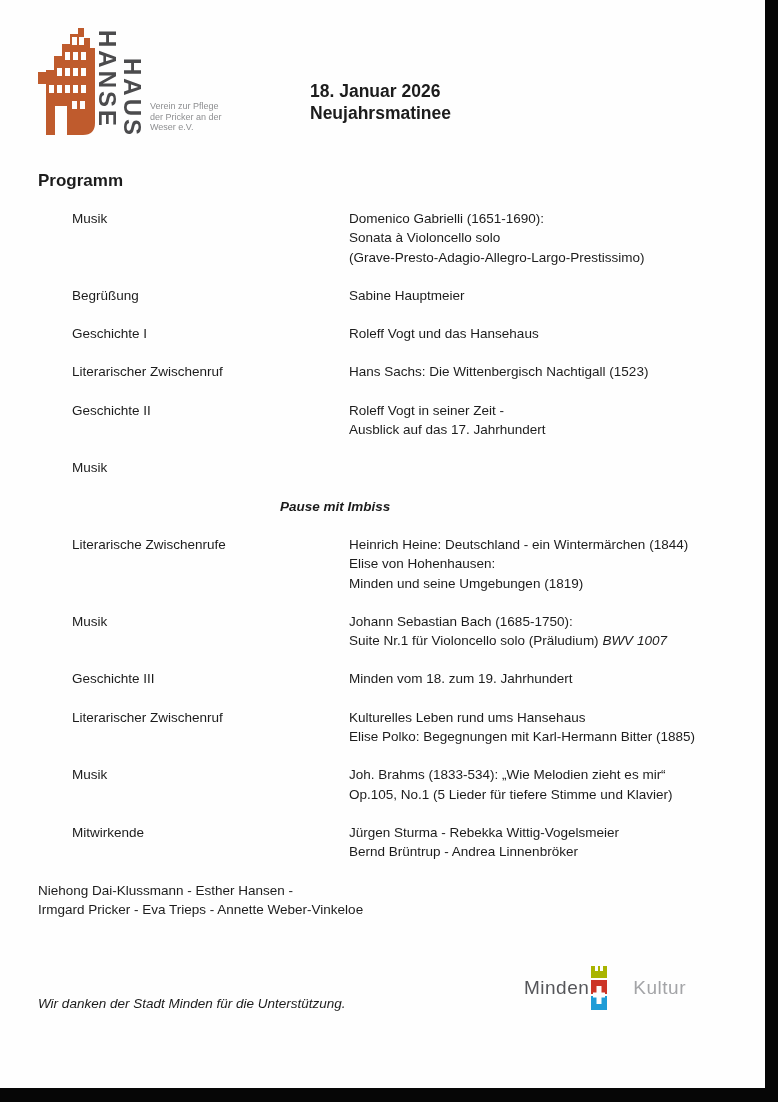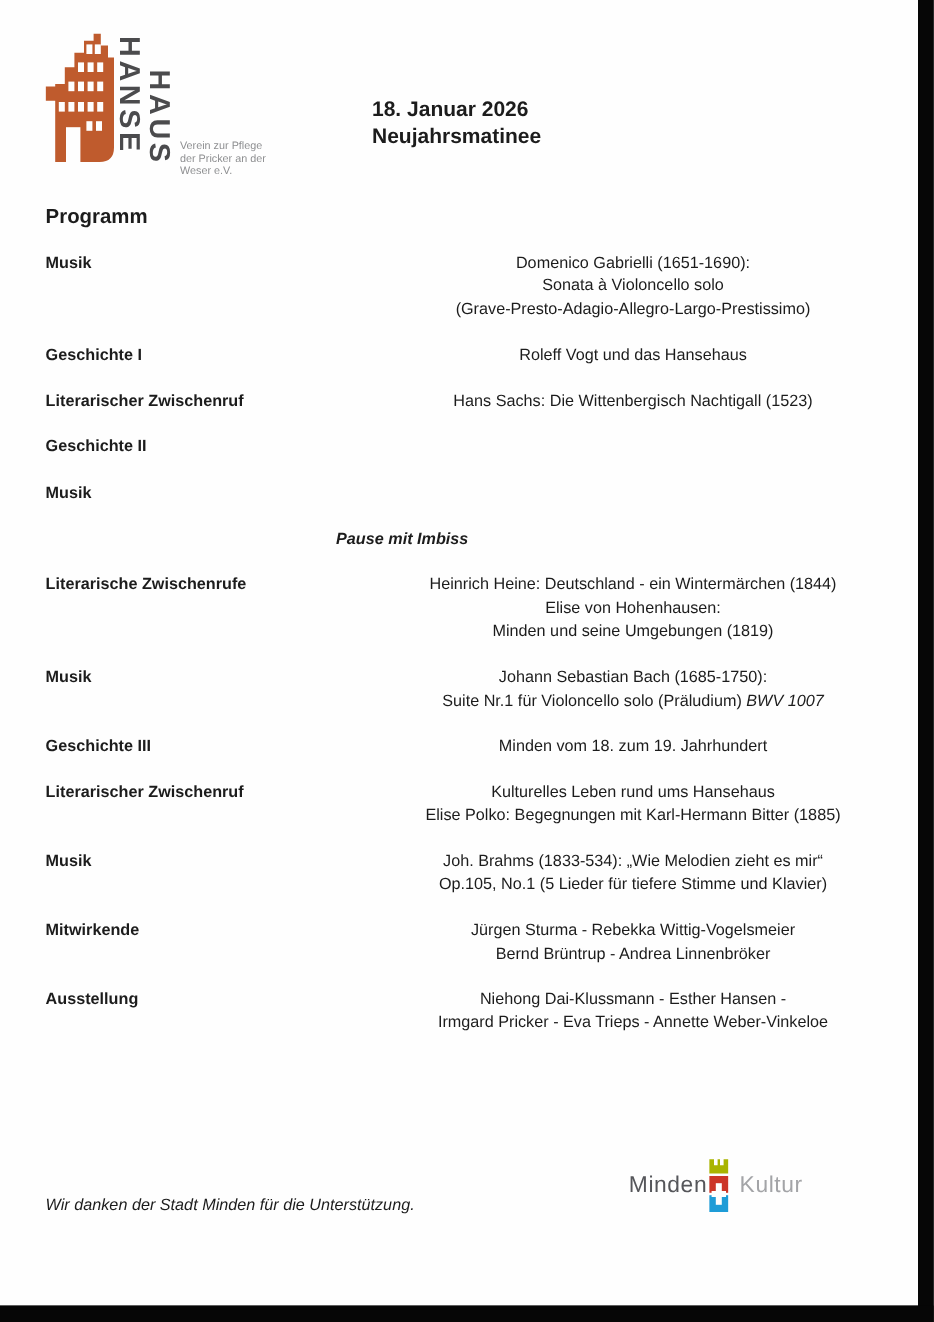--- a/index.html
+++ b/index.html
@@ -11,38 +11,38 @@
   .frame-right{position:absolute;right:0;top:0;width:13px;height:1102px;background:#060606;}
   .frame-bottom{position:absolute;left:0;bottom:0;width:778px;height:14px;background:#060606;}
 
   
   .logo-block{position:absolute;left:38px;top:25px;width:260px;height:120px;}
   .logo-building{position:absolute;left:0;top:3px;}
   .logo-word{position:absolute;writing-mode:vertical-rl;font-weight:bold;
              color:#4b4b4d;font-size:24px;letter-spacing:3px;line-height:1;}
   .logo-word.w1{left:57px;top:5px;}
   .logo-word.w2{left:82px;top:33px;}
-  .logo-tagline{position:absolute;left:112px;top:91px;font-size:9px;line-height:10.5px;color:#8e8f91;}
+  .logo-tagline{position:absolute;left:112px;top:76px;font-size:9px;line-height:10.5px;color:#8e8f91;}
 
   .title-block{position:absolute;left:310px;top:80px;font-weight:bold;font-size:17.5px;line-height:22px;}
 
   
   .prog-heading{position:absolute;left:38px;top:171px;font-weight:bold;font-size:17px;}
   .prog-rows{position:absolute;left:38px;top:209px;width:702px;font-size:13.5px;line-height:19.3px;}
   .prow{display:flex;margin-bottom:19px;}
-  .plabel{width:277px;flex:0 0 277px;font-weight:bold;}
-  .pcontent{flex:1;text-align:center;}
+  .plabel{width:277px;flex:0 0 277px;font-weight:normal;margin-left:34px;}
+  .pcontent{flex:1;}
   .interlude{margin:0 0 19px 242px;font-weight:bold;font-style:italic;}
   .it{font-style:italic;}
 
   
   .footer-thanks{position:absolute;left:38px;top:996px;font-style:italic;font-size:13.5px;}
   .mk-logo{position:absolute;left:524px;top:965px;display:flex;align-items:center;}
   .mk-word1{font-size:19px;color:#55565a;letter-spacing:0.5px;}
-  .mk-word2{font-size:19px;color:#a3a4a7;letter-spacing:0.5px;margin-left:9px;}
+  .mk-word2{font-size:19px;color:#a3a4a7;letter-spacing:0.5px;margin-left:26px;}
   .mk-icon{margin-left:2px;display:block;}
 </style>
 </head>
 <body>
 
 <div class="page">
 
   <div class="logo-block">
     <svg class="logo-building" width="57" height="110" viewBox="0 0 57 110">
       <path d="M8 107 V56 H0 V44 H8 V42 H16 V28 H24 V16 H32 V6 H40 V0 H46 V10 H52 V20 H57 V95 Q57 107 45 107 Z" fill="#bf5b2d"></path>
@@ -84,33 +84,43 @@
   <div class="prog-rows">
       <div class="prow">
         <div class="plabel">Musik</div>
         <div class="pcontent">
           <div><span>Domenico Gabrielli (1651-1690):</span></div>
           <div><span>Sonata à Violoncello solo</span></div>
           <div><span>(Grave-Presto-Adagio-Allegro-Largo-Prestissimo)</span></div>
         </div>
       </div>
       <div class="prow">
+        <div class="plabel">Begrüßung</div>
+        <div class="pcontent">
+          <div><span>Sabine Hauptmeier</span></div>
+        </div>
+      </div>
+      <div class="prow">
         <div class="plabel">Geschichte I</div>
         <div class="pcontent">
           <div><span>Roleff Vogt und das Hansehaus</span></div>
         </div>
       </div>
       <div class="prow">
         <div class="plabel">Literarischer Zwischenruf</div>
         <div class="pcontent">
           <div><span>Hans Sachs: Die Wittenbergisch Nachtigall (1523)</span></div>
         </div>
       </div>
       <div class="prow">
         <div class="plabel">Geschichte II</div>
+        <div class="pcontent">
+          <div><span>Roleff Vogt in seiner Zeit -</span></div>
+          <div><span>Ausblick auf das 17. Jahrhundert</span></div>
+        </div>
       </div>
       <div class="prow">
         <div class="plabel">Musik</div>
       </div>
       <div class="interlude">Pause mit Imbiss</div>
       <div class="prow">
         <div class="plabel">Literarische Zwischenrufe</div>
         <div class="pcontent">
           <div><span>Heinrich Heine: Deutschland - ein Wintermärchen (1844)</span></div>
           <div><span>Elise von Hohenhausen:</span></div>
@@ -145,21 +155,20 @@
         </div>
       </div>
       <div class="prow">
         <div class="plabel">Mitwirkende</div>
         <div class="pcontent">
           <div><span>Jürgen Sturma - Rebekka Wittig-Vogelsmeier</span></div>
           <div><span>Bernd Brüntrup - Andrea Linnenbröker</span></div>
         </div>
       </div>
       <div class="prow">
-        <div class="plabel">Ausstellung</div>
         <div class="pcontent">
           <div><span>Niehong Dai-Klussmann - Esther Hansen -</span></div>
           <div><span>Irmgard Pricker - Eva Trieps - Annette Weber-Vinkeloe</span></div>
         </div>
       </div>
     </div>
 
   <div class="footer-thanks">Wir danken der Stadt Minden für die Unterstützung.</div>
   <div class="mk-logo">
     <span class="mk-word1">Minden</span>

